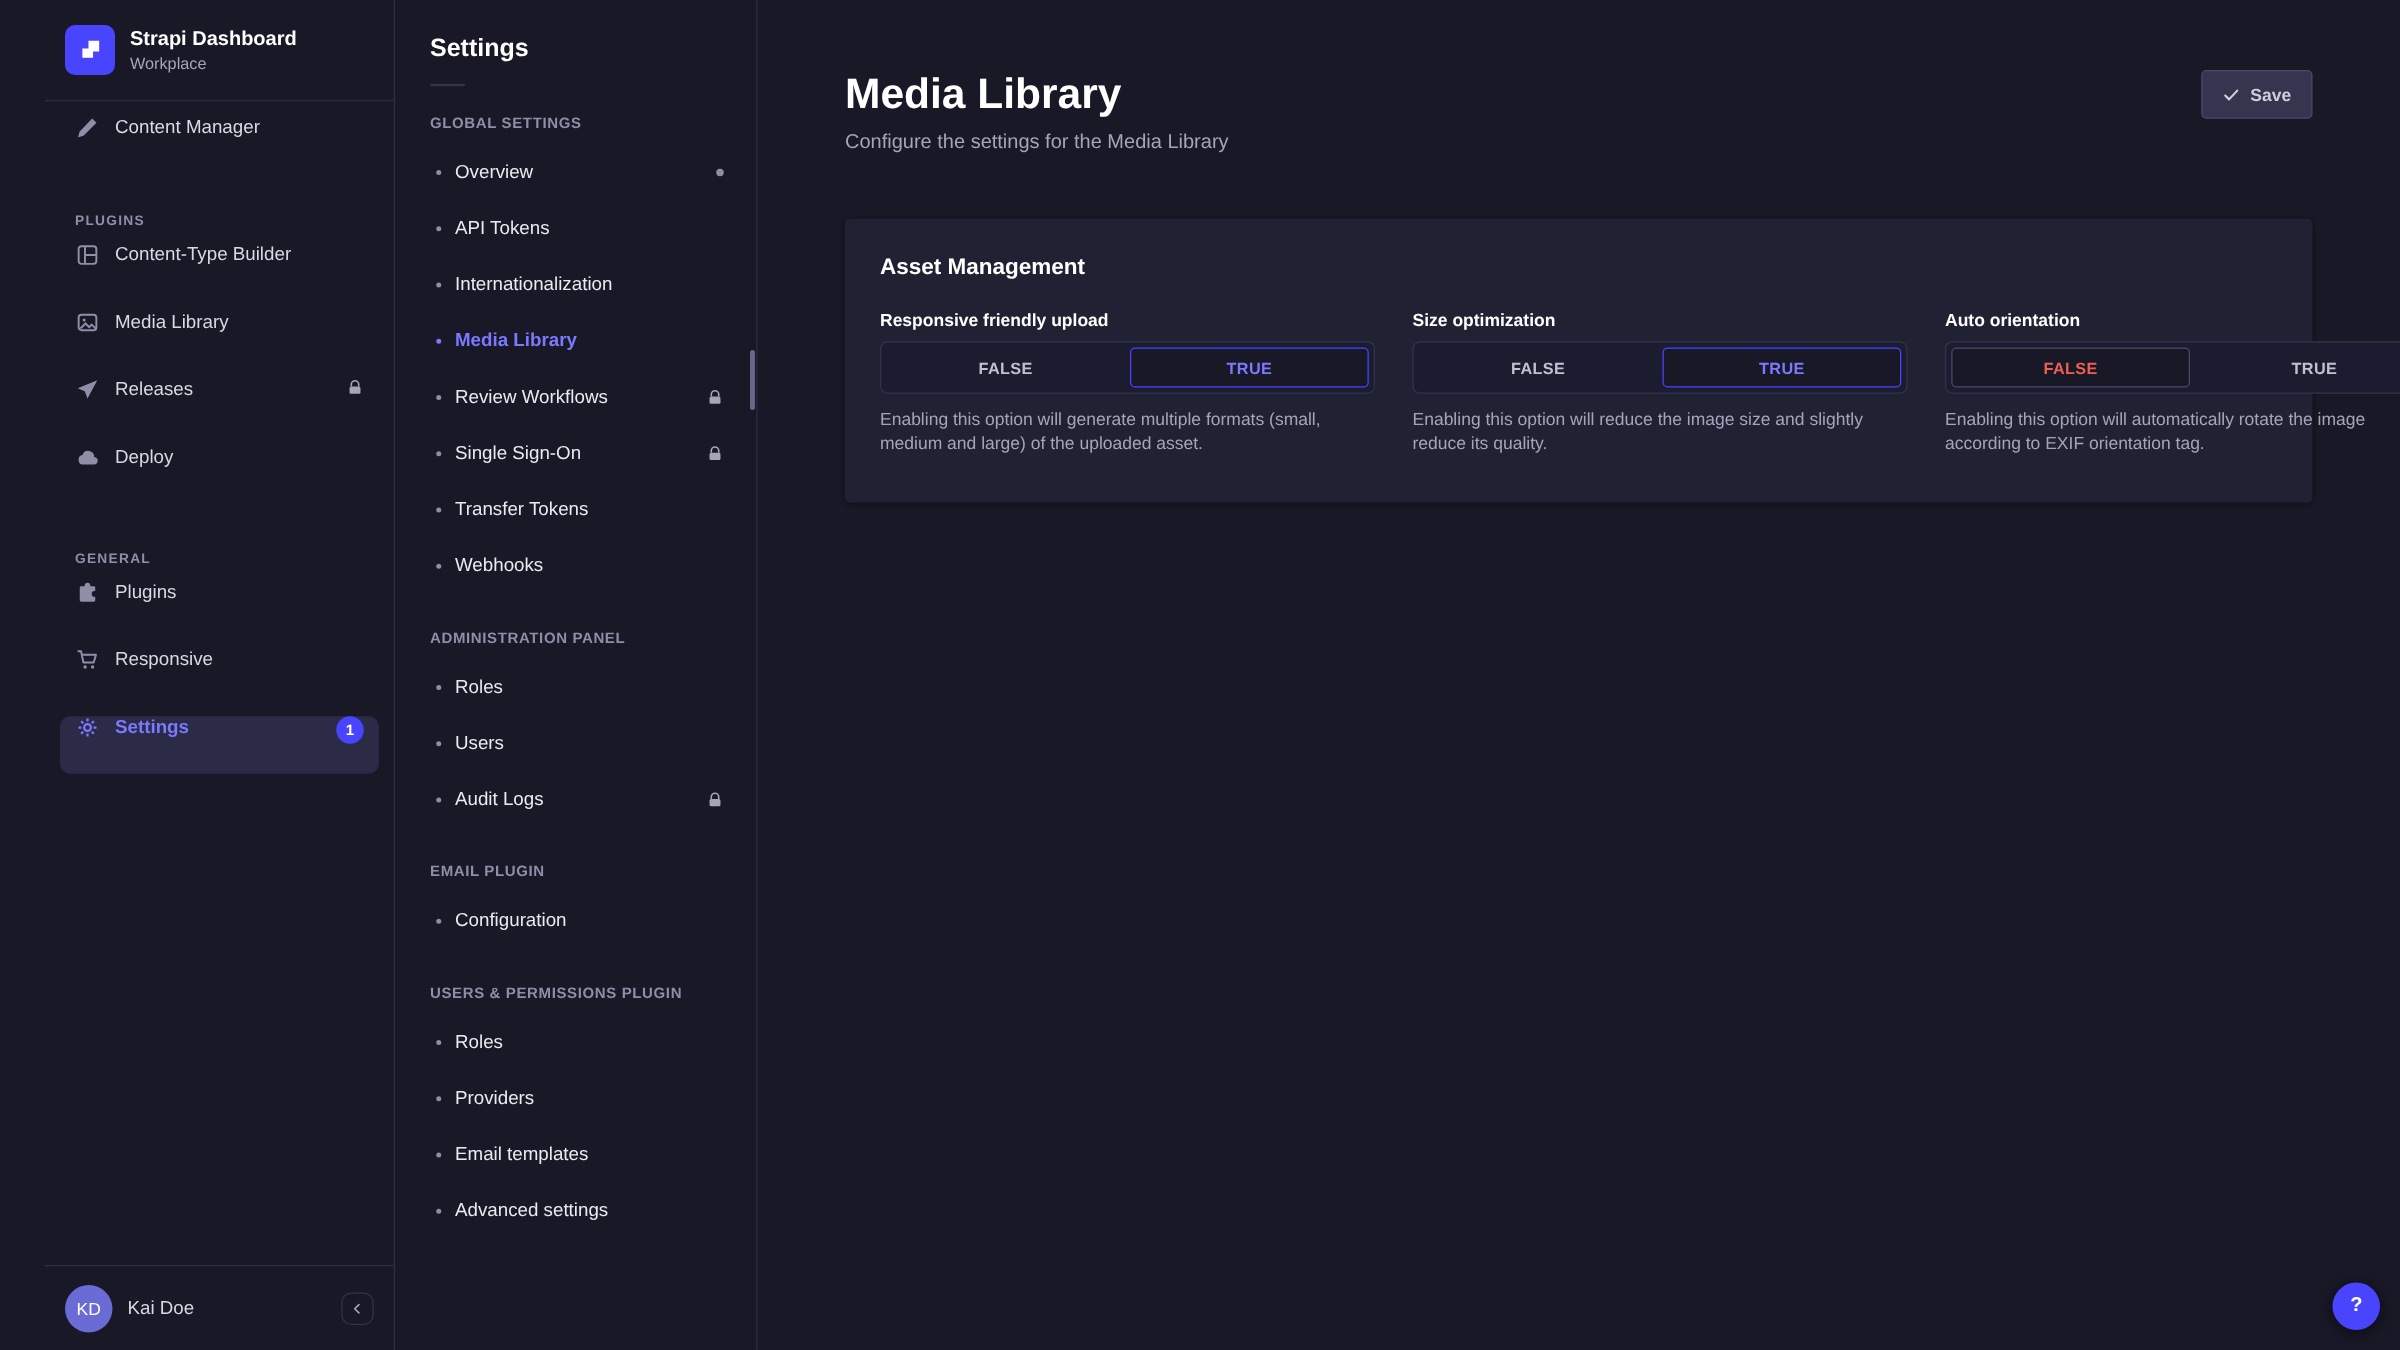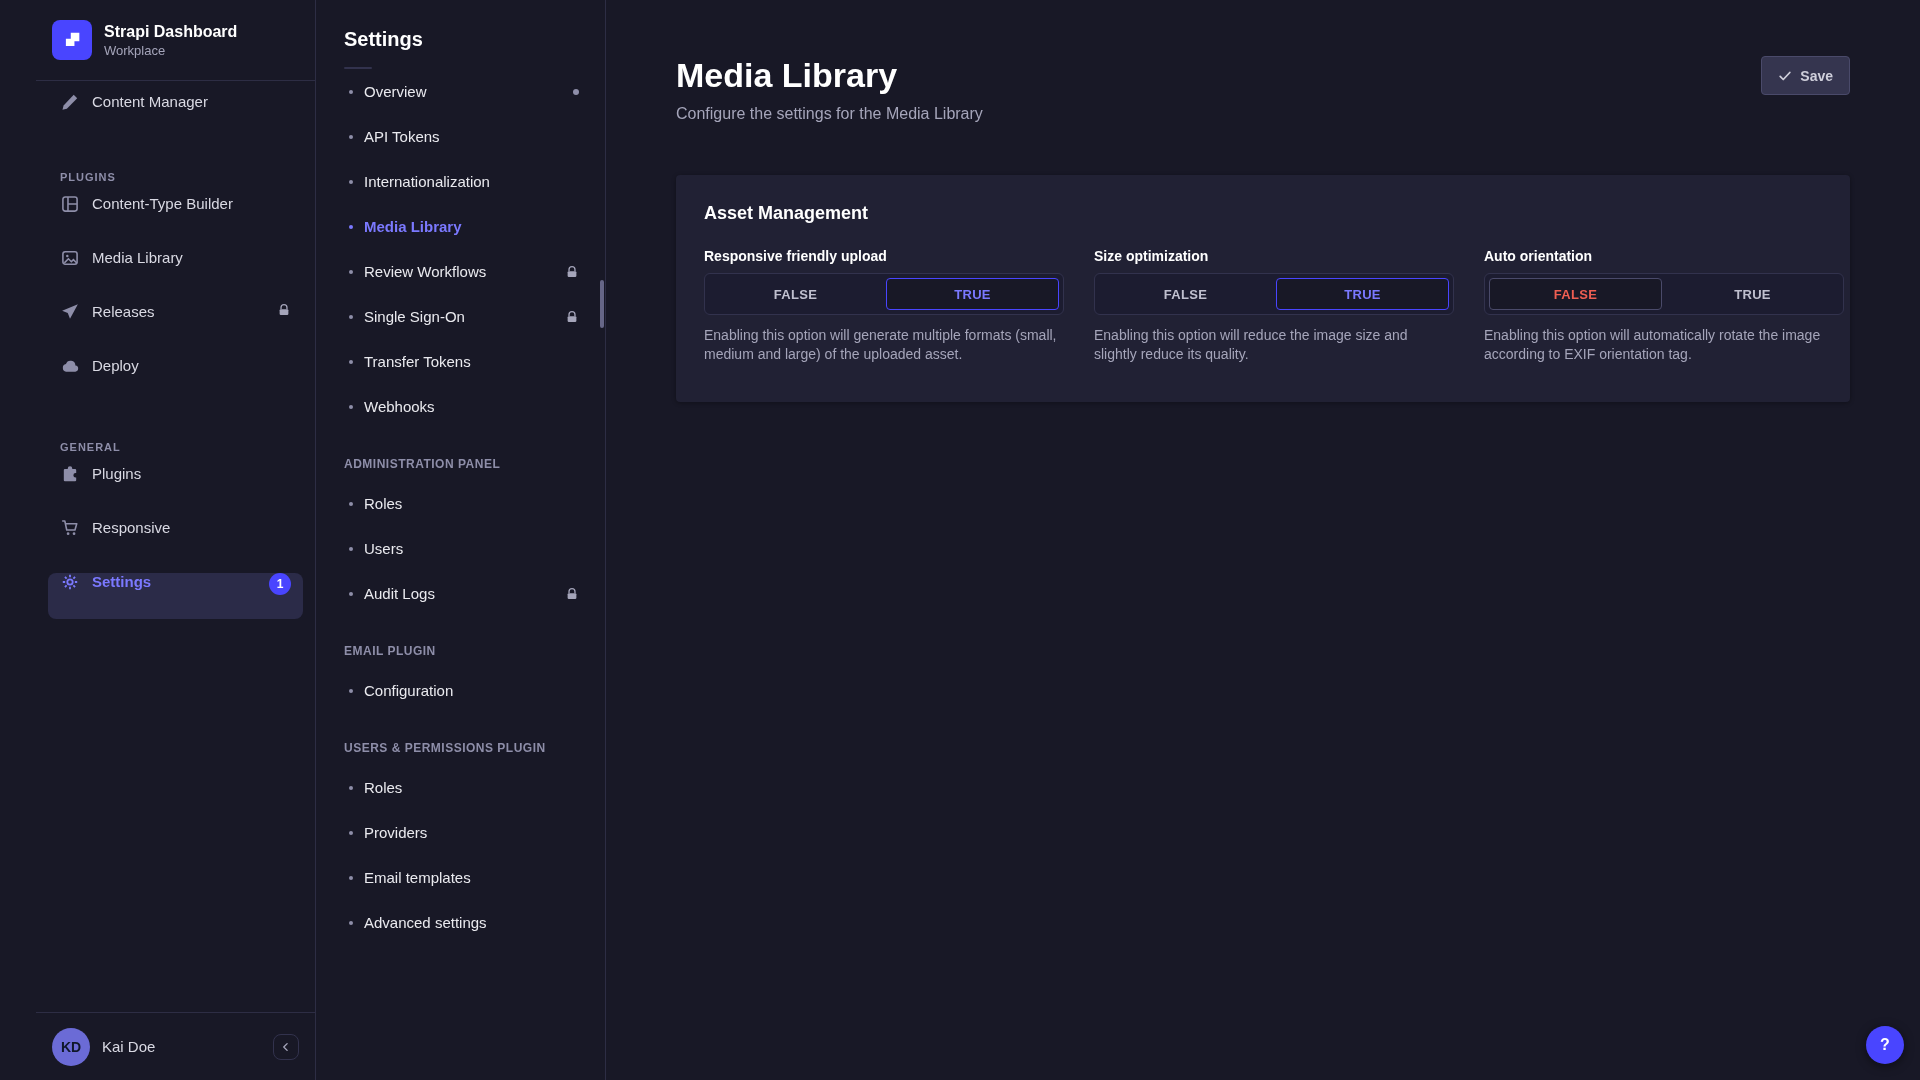--- a/index.html
+++ b/index.html
@@ -48,21 +48,21 @@
     background:#4945ff; color:#fff; font-size:12px; font-weight:600;
     display:flex; align-items:center; justify-content:center;
   }
   .user-row {
     margin-top:auto; border-top:1px solid #2d2d44;
     display:flex; align-items:center; gap:12px;
     padding:14px 16px; height:68px; cursor:pointer;
   }
   .avatar {
     width:38px; height:38px; border-radius:50%; background:#6b6bd6;
-    color:#0f172a; font-size:14px; font-weight:700;
+    color:#ffffff; font-size:14px; font-weight:400;
     display:flex; align-items:center; justify-content:center; flex:none;
   }
   .user-name { font-size:15px; color:#d9d9e3; }
   .collapse-btn {
     margin-left:auto; width:26px; height:26px; border-radius:8px;
     border:1px solid #32324d; background:transparent; color:#a5a5ba;
     display:flex; align-items:center; justify-content:center; cursor:pointer;
   }
 
   
@@ -111,21 +111,21 @@
   }
 
   .card {
     margin-top:52px; background:#212134; border-radius:4px;
     padding:28px 28px 38px; box-shadow:0 1px 4px rgba(3,3,5,.35);
   }
   .card-title { font-size:18px; font-weight:700; color:#fff; margin-bottom:24px; }
   .fields-grid { display:grid; grid-template-columns:1fr 1fr 1fr; gap:28px 30px; }
   .field-label { font-size:14px; font-weight:600; color:#fff; margin-bottom:9px; }
   .toggle {
-    display:flex; width:360px; height:42px; padding:4px; gap:4px;
+    display:flex; width:396px; height:42px; padding:4px; gap:4px;
     background:#1c1c30; border:1px solid #32324d; border-radius:6px;
   }
   .toggle-option {
     flex:1; display:flex; align-items:center; justify-content:center;
     font-size:13px; font-weight:700; letter-spacing:.3px;
     color:#c0c0cf; border:1px solid transparent; border-radius:4px; cursor:pointer;
   }
   .toggle-option.on  { background:#181826; border-color:#4945ff; color:#7b79ff; }
   .toggle-option.off { background:#181826; border-color:#4a4a6a; color:#ee5e52; }
   .field-hint {
@@ -258,20 +258,21 @@
           </svg>
       </span>
     </button>
   </div>
 </aside>
 
 <aside class="sub-nav">
   <div class="sub-nav-title">Settings</div>
   <div class="title-divider"></div>
 
+  <div class="subnav-section-title" style="padding-top:22px;">GLOBAL SETTINGS</div>
 
   <div class="subnav-item">
     <span class="bullet"></span>
     <span>Overview</span>
     <span class="notif-dot"></span>
   </div>
   <div class="subnav-item">
     <span class="bullet"></span>
     <span>API Tokens</span>
   </div>

